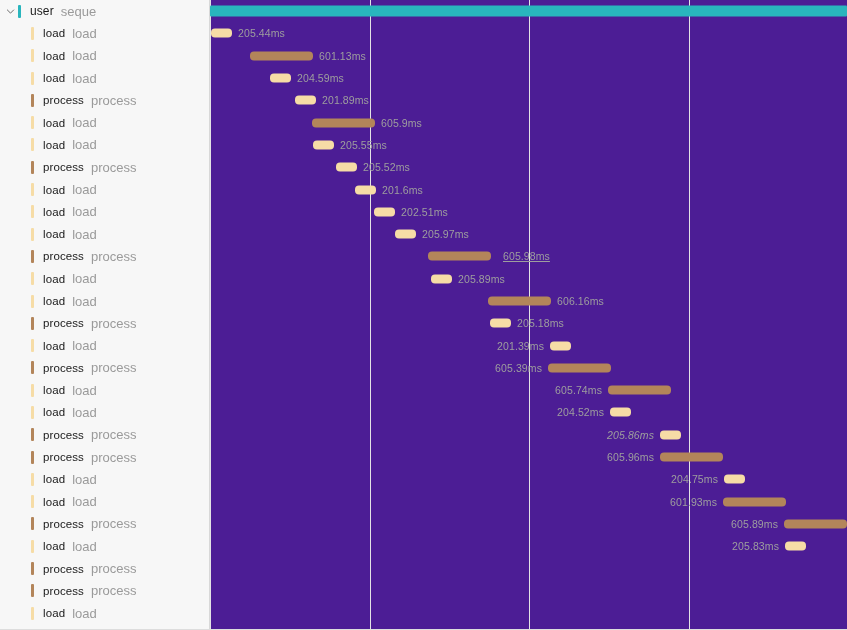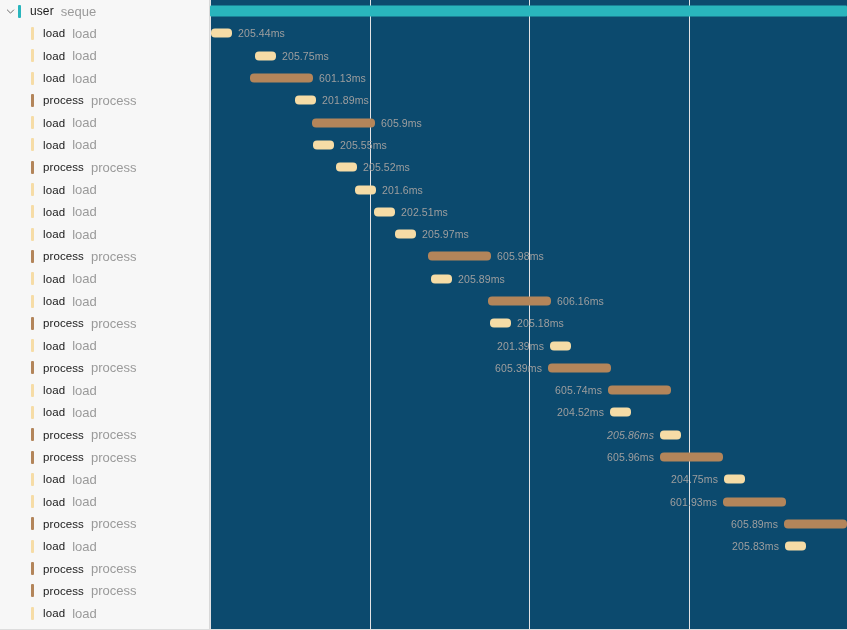--- a/index.html
+++ b/index.html
@@ -65,21 +65,21 @@
     margin-left: 7px;
     white-space: nowrap;
   }
   .child-row { padding-left: 31px; }
 
   
   #timeline {
     position: relative;
     flex: 1 1 auto;
     height: 630px;
-    background: #0c4a6e;
+    background: #4c1d95;
     overflow: hidden;
   }
   .gridline {
     position: absolute;
     top: 0;
     width: 1px;
     height: 630px;
     background: #e3e3e5;
   }
   .trow {
@@ -289,28 +289,28 @@
     <div class="trow">
       <div class="root-bar"></div>
     </div>
 
     <div id="timeline-rows">
         <div class="trow">
           <div class="bar" style="left: 1px; width: 21px; background: rgb(246, 220, 166);"></div>
           <div class="dur" style="left: 28px;">205.44ms</div>
         </div>
         <div class="trow">
-          <div class="bar" style="left: 45px; width: 21px; background: rgb(246, 220, 166);"></div>
-          <div class="dur" style="left: 72px;">205.75ms</div>
-        </div>
-        <div class="trow">
           <div class="bar" style="left: 40px; width: 63px; background: rgb(179, 133, 90);"></div>
           <div class="dur" style="left: 109px;">601.13ms</div>
         </div>
         <div class="trow">
+          <div class="bar" style="left: 60px; width: 21px; background: rgb(246, 220, 166);"></div>
+          <div class="dur" style="left: 87px;">204.59ms</div>
+        </div>
+        <div class="trow">
           <div class="bar" style="left: 85px; width: 21px; background: rgb(246, 220, 166);"></div>
           <div class="dur" style="left: 112px; text-align: right;">201.89ms</div>
         </div>
         <div class="trow">
           <div class="bar" style="left: 102px; width: 63px; background: rgb(179, 133, 90);"></div>
           <div class="dur" style="left: 171px;">605.9ms</div>
         </div>
         <div class="trow">
           <div class="bar" style="left: 103px; width: 21px; background: rgb(246, 220, 166);"></div>
           <div class="dur" style="left: 130px;">205.55ms</div>
@@ -326,21 +326,21 @@
         <div class="trow">
           <div class="bar" style="left: 164px; width: 21px; background: rgb(246, 220, 166);"></div>
           <div class="dur" style="left: 191px;">202.51ms</div>
         </div>
         <div class="trow">
           <div class="bar" style="left: 185px; width: 21px; background: rgb(246, 220, 166);"></div>
           <div class="dur" style="left: 212px;">205.97ms</div>
         </div>
         <div class="trow">
           <div class="bar" style="left: 218px; width: 63px; background: rgb(179, 133, 90);"></div>
-          <div class="dur" style="left: 287px;">605.98ms</div>
+          <div class="dur" style="left: 293px; text-decoration: underline;">605.98ms</div>
         </div>
         <div class="trow">
           <div class="bar" style="left: 221px; width: 21px; background: rgb(246, 220, 166);"></div>
           <div class="dur" style="left: 248px;">205.89ms</div>
         </div>
         <div class="trow">
           <div class="bar" style="left: 278px; width: 63px; background: rgb(179, 133, 90);"></div>
           <div class="dur" style="left: 347px;">606.16ms</div>
         </div>
         <div class="trow">

